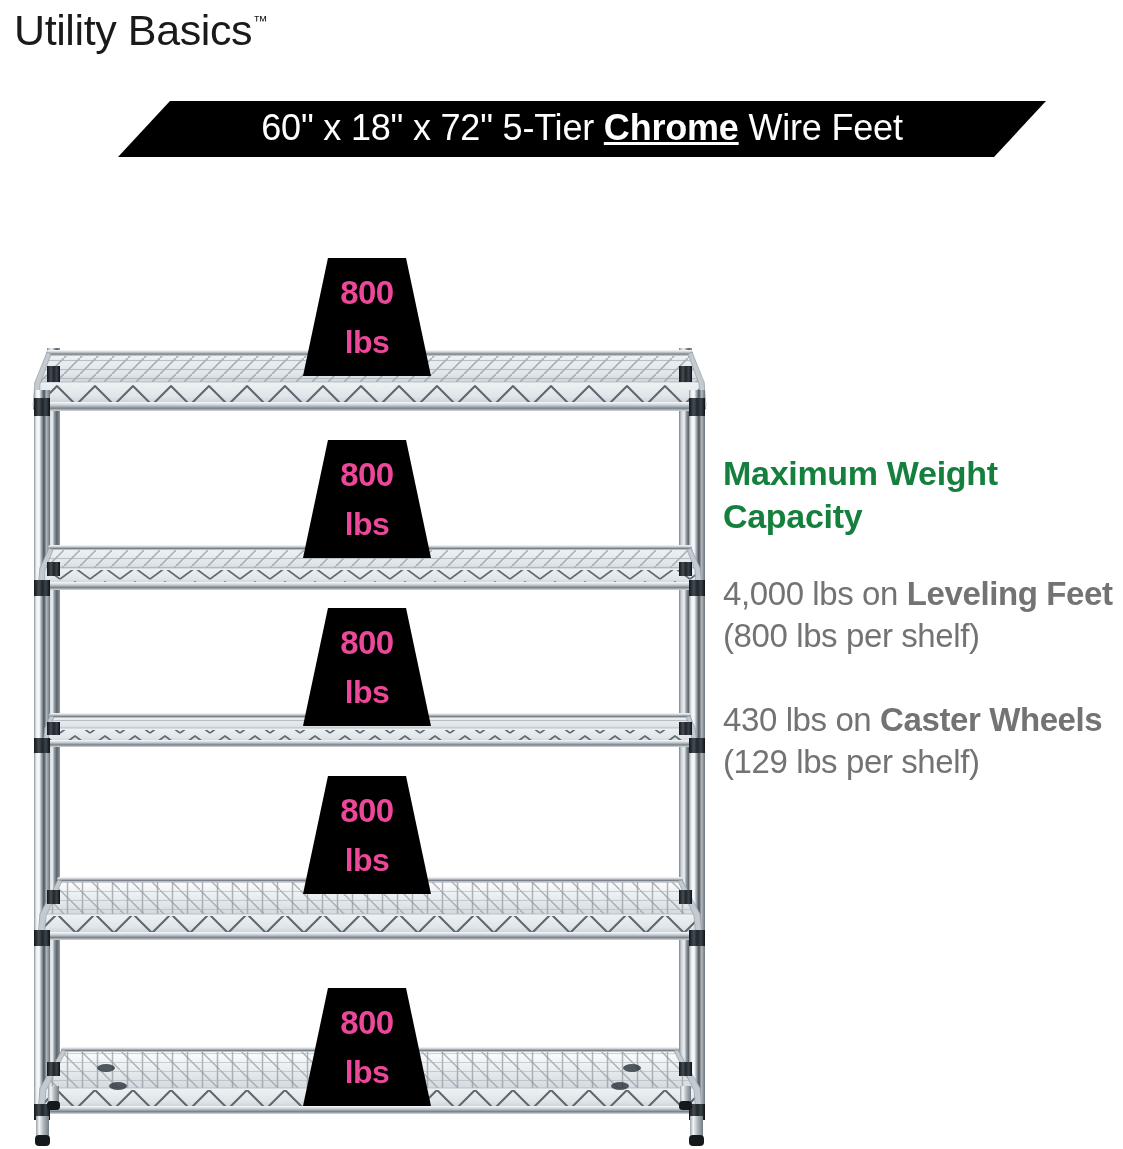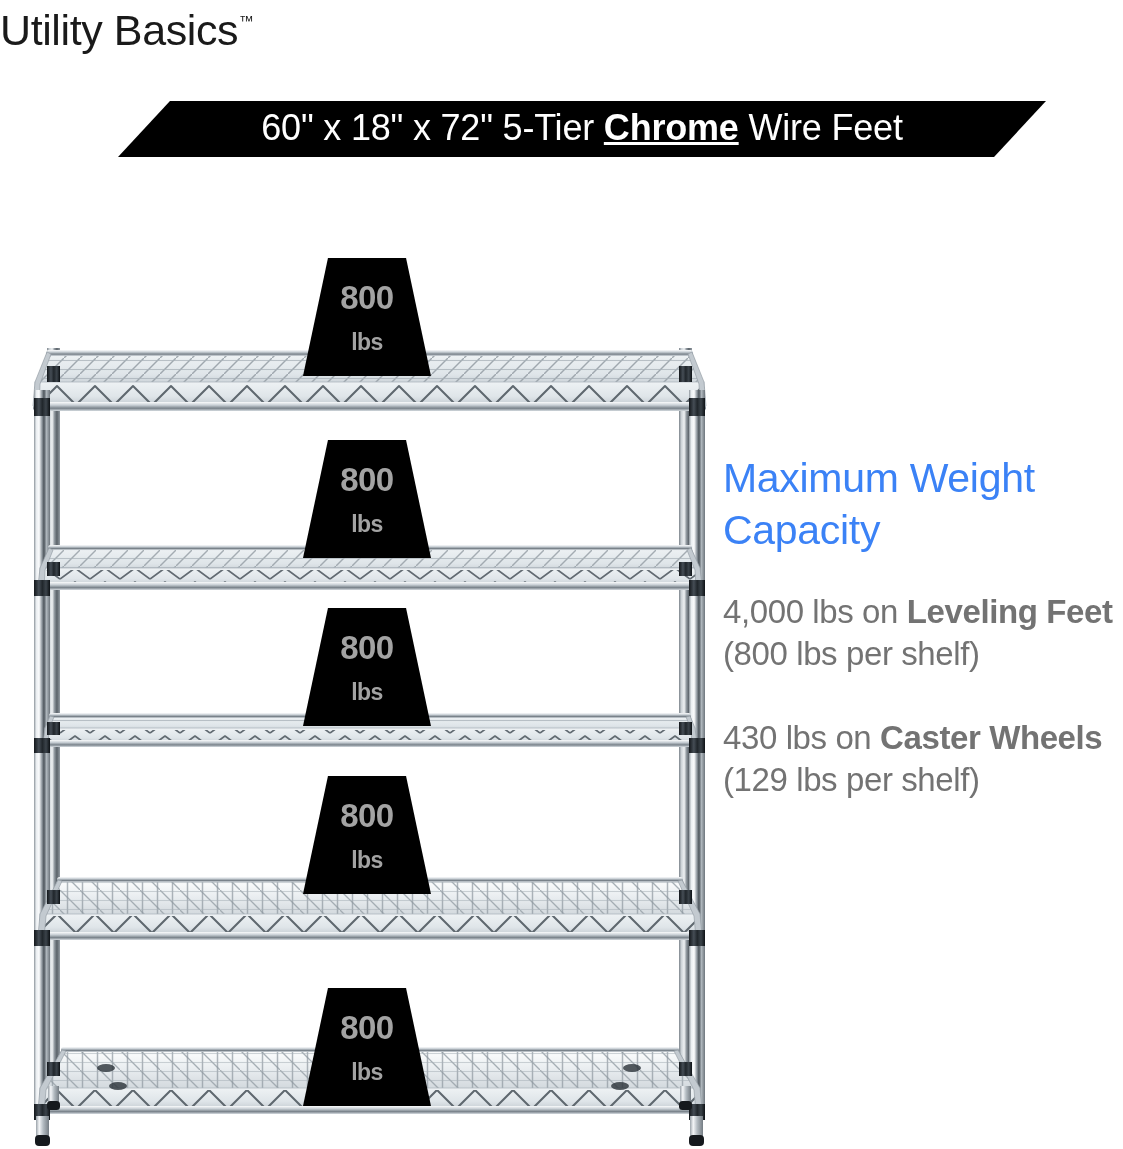--- a/index.html
+++ b/index.html
@@ -15,21 +15,21 @@
   body {
     position: relative;
     font-family: "Liberation Sans", sans-serif;
     color: #111111;
     -webkit-font-smoothing: antialiased;
   }
 
   
   #brand {
     position: absolute;
-    left: 0;
+    left: 14px;
     top: 6px;
     font-size: 43px;
     font-weight: 400;
     letter-spacing: -0.4px;
     color: #1a1a1a;
     white-space: nowrap;
   }
   #brand .tm {
     font-size: 15px;
     vertical-align: 19px;
@@ -72,53 +72,53 @@
   #rack-svg { display: block; width: 720px; height: 919px; }
 
   
   .load-badge {
     position: absolute;
     width: 128px;
     height: 118px;
     -webkit-clip-path: polygon(19.5% 0%, 80.5% 0%, 100% 100%, 0% 100%);
     clip-path: polygon(19.5% 0%, 80.5% 0%, 100% 100%, 0% 100%);
     background: #000000;
-    color: #a3a3a3;
+    color: #ec4899;
     display: flex;
     flex-direction: column;
     align-items: center;
     justify-content: center;
     line-height: 1.0;
     padding-top: 0;
   }
   .load-badge .amount {
     font-size: 33px;
     font-weight: 700;
     letter-spacing: -0.6px;
   }
   .load-badge .unit {
-    font-size: 23px;
+    font-size: 32px;
     font-weight: 700;
     letter-spacing: -0.6px;
     margin-top: 17px;
   }
 
   
   #copy {
     position: absolute;
     left: 723px;
     top: 452px;
     width: 400px;
   }
   #copy-heading {
-    font-size: 41px;
-    font-weight: 400;
+    font-size: 34px;
+    font-weight: 700;
     line-height: 1.27;
     letter-spacing: -0.3px;
-    color: #3b82f6;
+    color: #15803d;
   }
   .copy-para {
     font-size: 33px;
     font-weight: 400;
     line-height: 1.27;
     letter-spacing: -0.4px;
     color: #737373;
   }
   .copy-para b { font-weight: 700; }
   #copy-para-1 { margin-top: 35px; }

